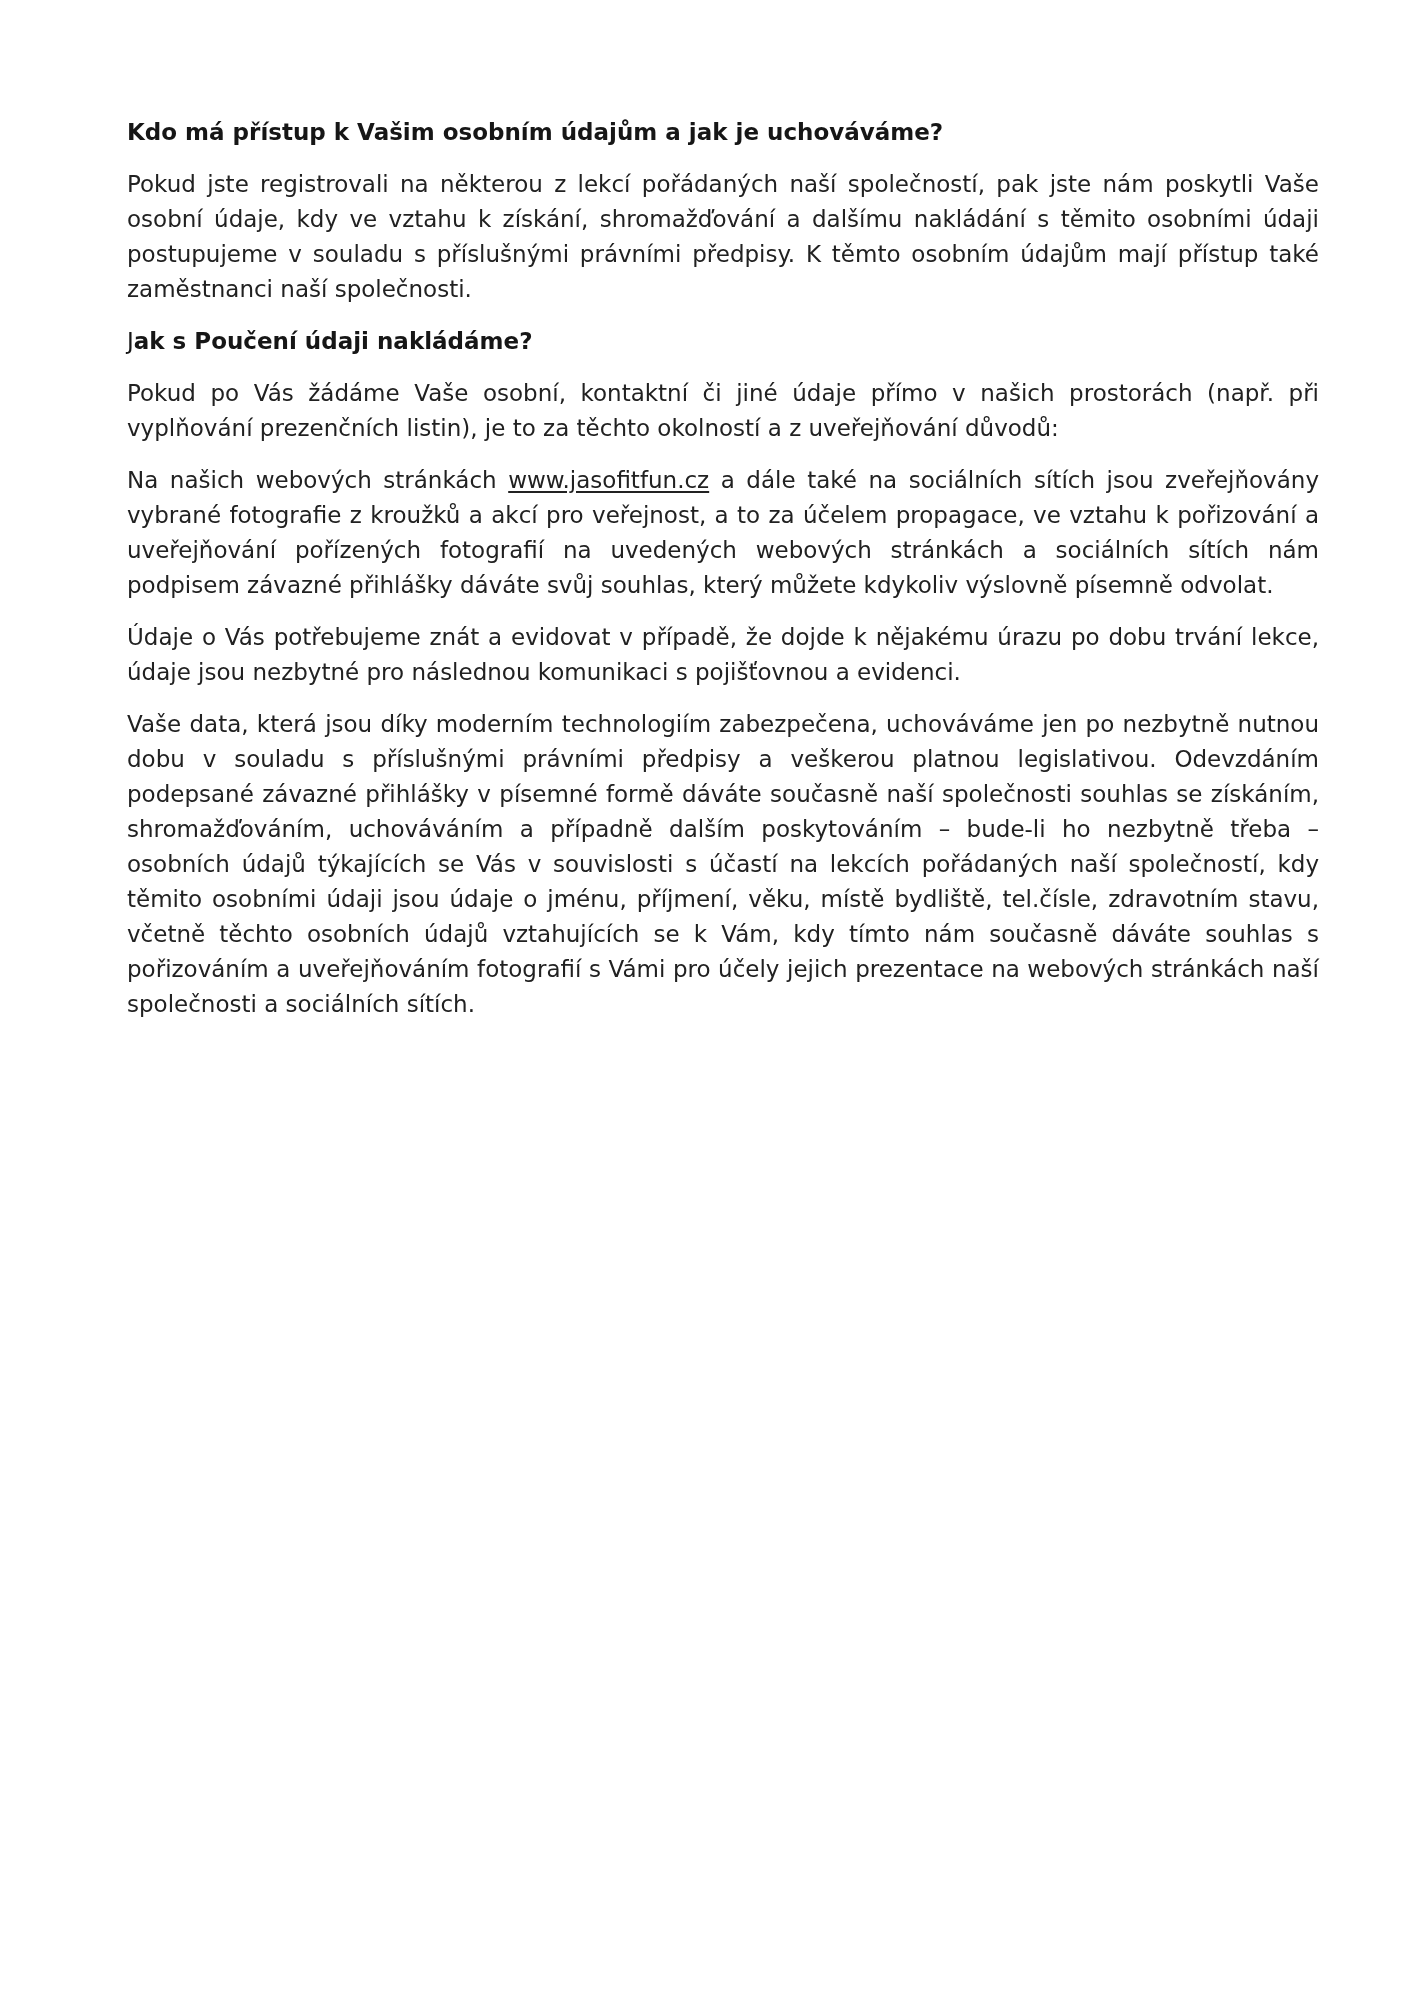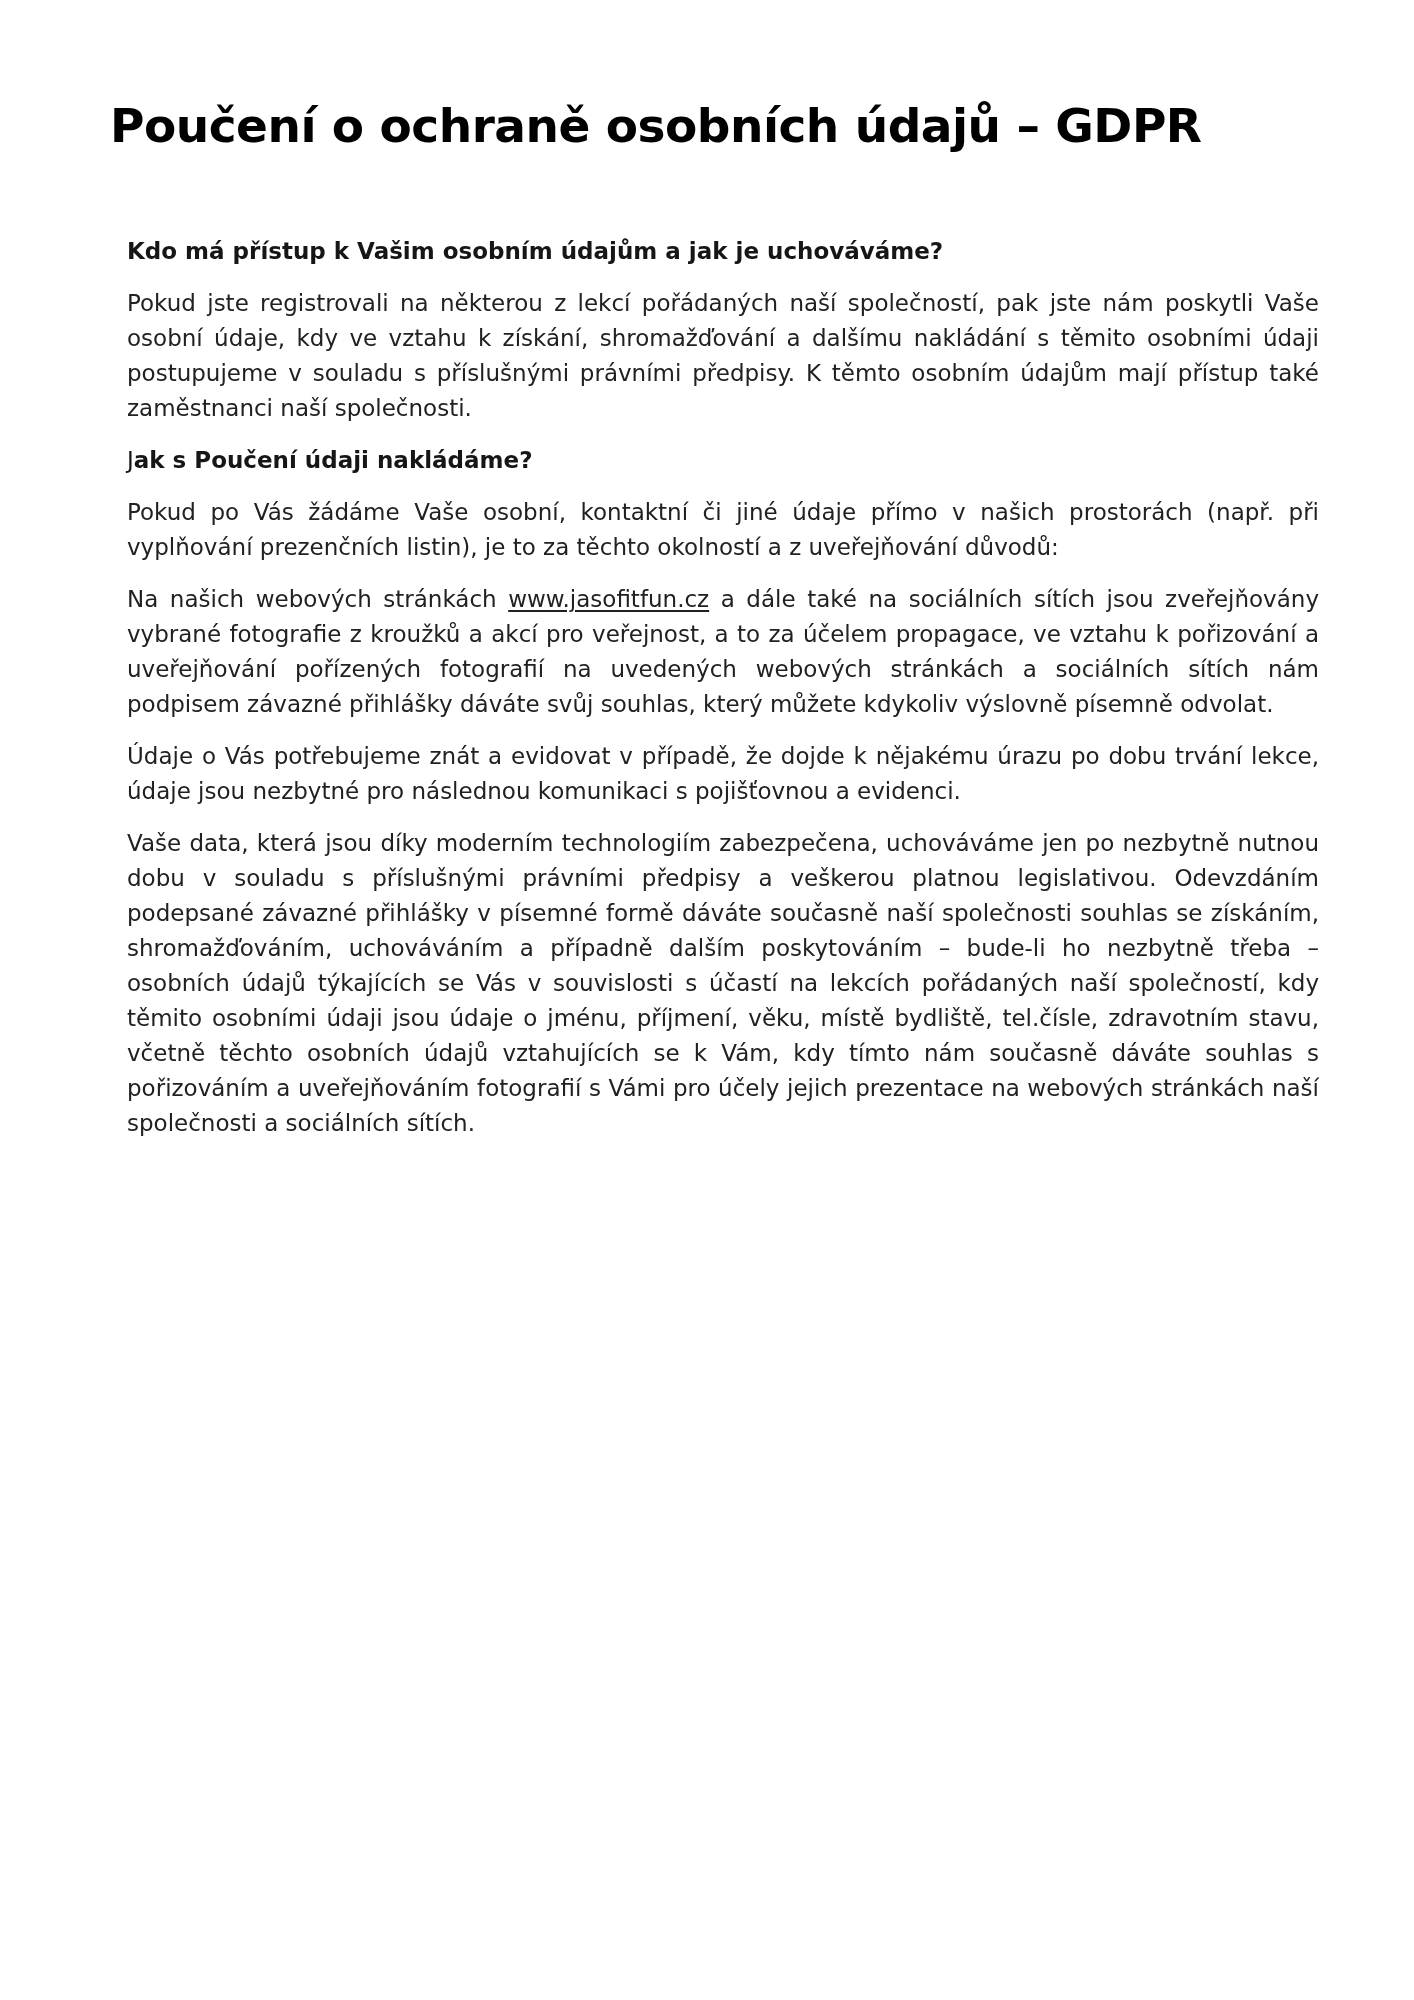--- a/index.html
+++ b/index.html
@@ -49,21 +49,20 @@
     text-decoration: underline;
     text-underline-offset: 3px;
     cursor: pointer;
   }
 </style>
 </head>
 <body>
 
 <div class="page">
 
-  <h1 class="doc-title">Poučení o ochraně osobních údajů – GDPR</h1>
 
   <div class="doc-body">
 
     <p class="heading">Kdo má přístup k Vašim osobním údajům a jak je uchováváme?</p>
 
     <p class="para">Pokud jste registrovali na některou z lekcí pořádaných naší společností, pak jste nám poskytli Vaše osobní údaje, kdy ve vztahu k získání, shromažďování a dalšímu nakládání s těmito osobními údaji postupujeme v souladu s příslušnými právními předpisy. K těmto osobním údajům mají přístup také zaměstnanci naší společnosti.</p>
 
     <p class="heading"><span class="normal-weight">J</span><span>ak s Poučení údaji nakládáme?</span></p>
 
     <p class="para">Pokud po Vás žádáme Vaše osobní, kontaktní či jiné údaje přímo v našich prostorách (např. při vyplňování prezenčních listin), je to za těchto okolností a z uveřejňování důvodů:</p>

